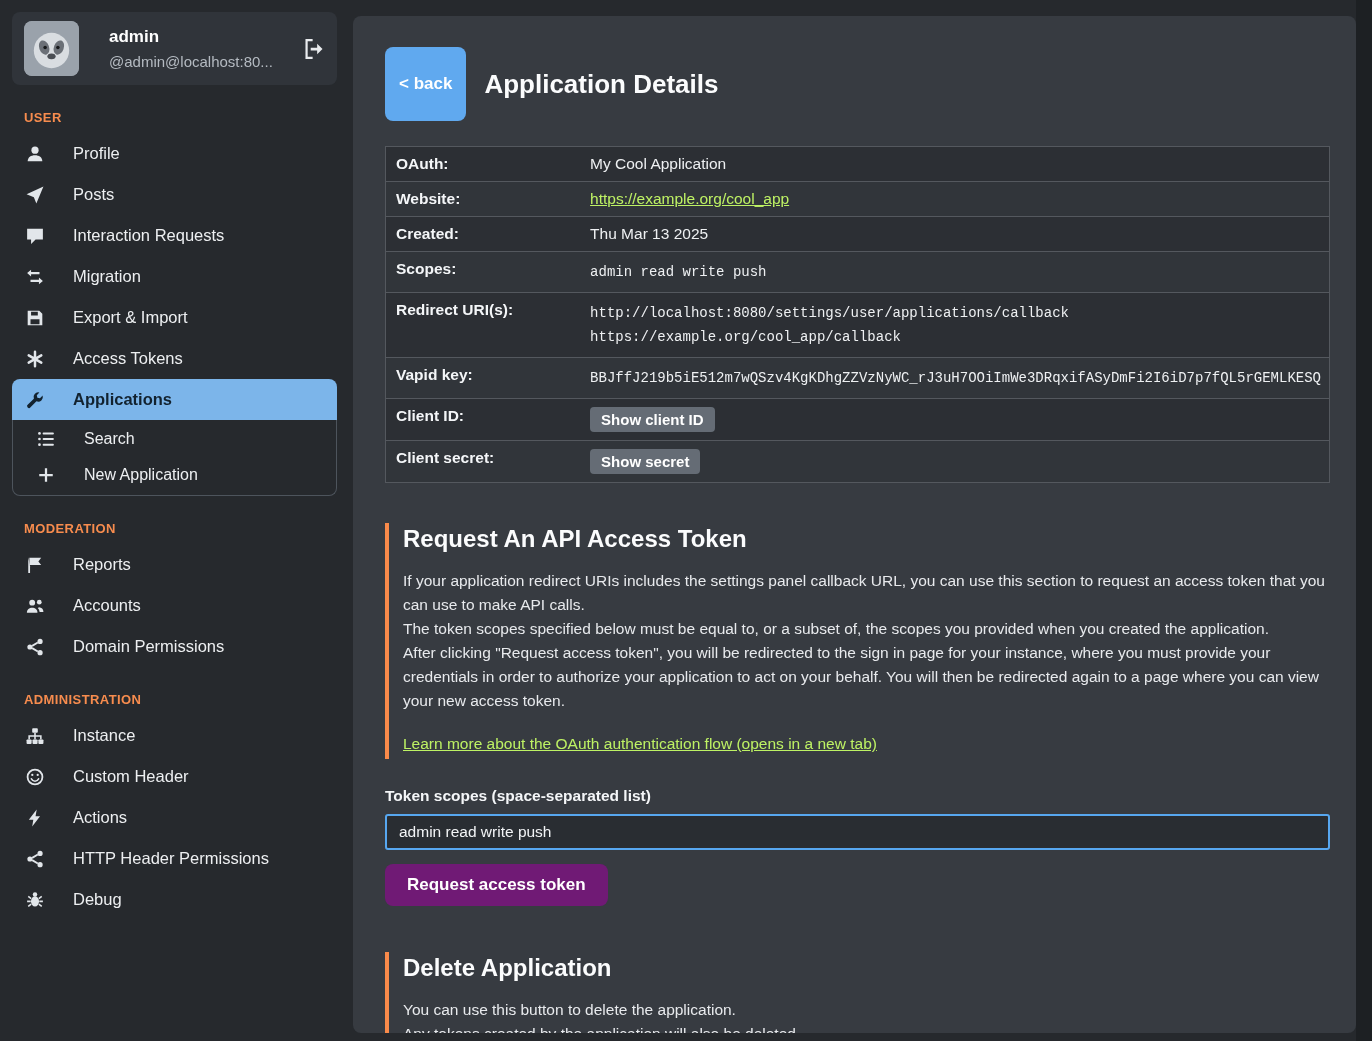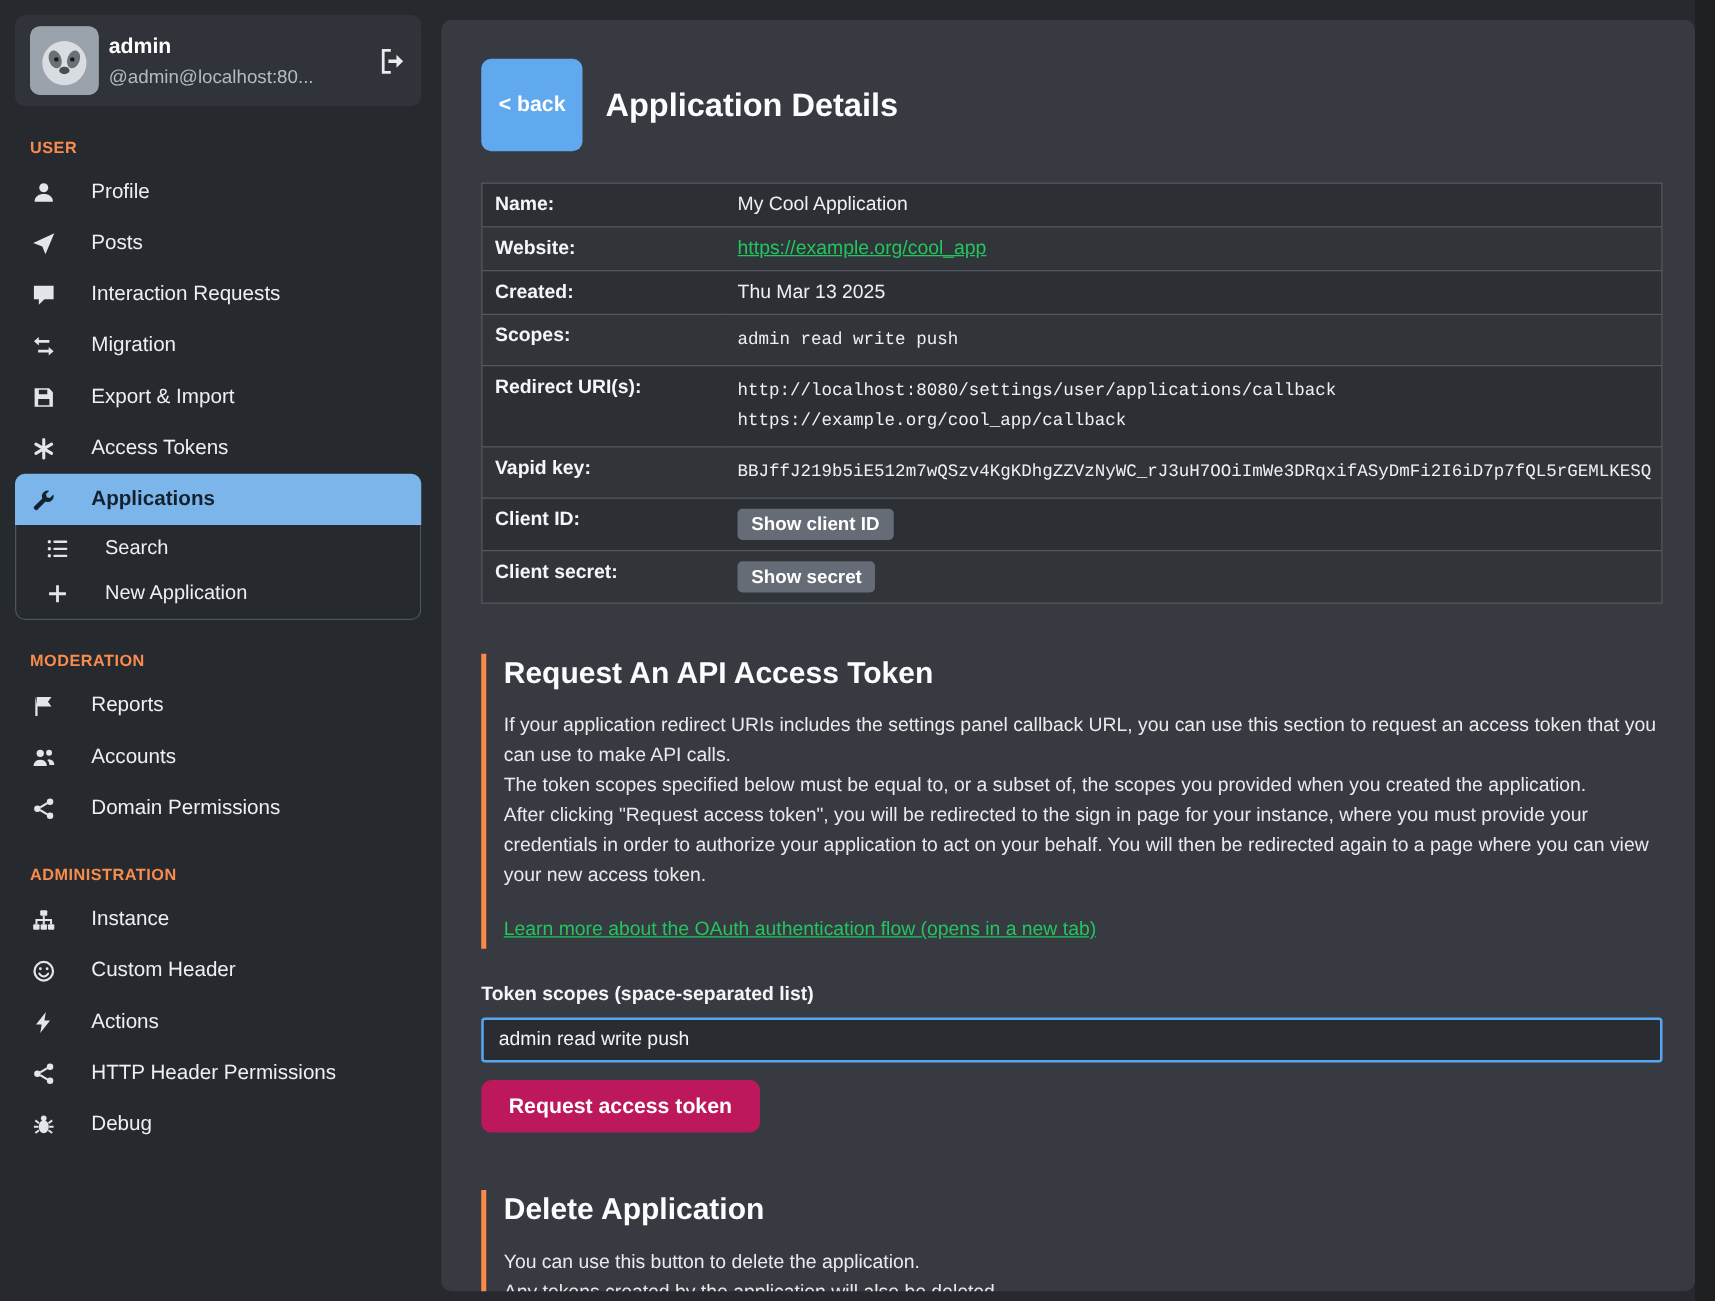--- a/index.html
+++ b/index.html
@@ -7,21 +7,21 @@
     width:1372px;height:1041px;overflow:hidden;position:relative;
     background:#26292d;color:#e9ebee;
     font-family:"Liberation Sans", sans-serif;
     display:flex;
   }
   .icon{display:inline-flex;align-items:center;justify-content:center;flex:none;}
   .icon svg{width:18px;height:18px;fill:currentColor;}
 
   
   .sidebar{width:345px;flex:none;box-sizing:border-box;padding:12px 8px 12px 12px;background:#26292d;}
-  .user-card{display:flex;align-items:center;gap:8px;background:#30343a;border-radius:8px;padding:9px 12px;}
+  .user-card{display:flex;align-items:center;gap:30px;background:#30343a;border-radius:8px;padding:9px 12px;}
   .avatar{width:55px;height:55px;border-radius:8px;overflow:hidden;flex:none;background:#9aa2ab;}
   .avatar svg{width:55px;height:55px;display:block;}
   .user-meta{min-width:0;}
   .user-name{font-weight:bold;font-size:17px;color:#ffffff;}
   .user-handle{font-size:15px;color:#b4bac1;margin-top:6px;white-space:nowrap;overflow:hidden;text-overflow:ellipsis;max-width:168px;}
   .logout{margin-left:auto;color:#e9ebee;cursor:pointer;}
   .logout svg{width:22px;height:22px;}
 
   .nav-section-label{color:#f78c4e;font-weight:bold;font-size:13px;letter-spacing:.4px;margin:25px 0 8px 12px;}
   .nav-item{display:flex;align-items:center;gap:29px;padding:11px 14px;font-size:16.5px;color:#edeff1;border-radius:8px;cursor:pointer;text-align:right;}
@@ -38,31 +38,31 @@
   .back-btn{background:#60a9ef;color:#ffffff;font-weight:bold;font-size:17px;padding:27px 14px;border-radius:8px;border:none;cursor:pointer;font-family:inherit;}
   .page-title{font-size:26px;font-weight:bold;color:#fbfcfd;margin:0;}
 
   table.details{width:100%;border-collapse:collapse;margin-top:25px;border:1px solid #54585e;font-size:15.5px;}
   table.details tr{border:1px solid #54585e;}
   table.details tr:nth-child(odd){background:#2c2f34;}
   table.details tr:nth-child(even){background:#31353a;}
   table.details th{width:190px;text-align:left;font-weight:bold;padding:8px 10px;vertical-align:top;color:#f4f6f8;white-space:nowrap;}
   table.details td{padding:8px 8px;vertical-align:top;color:#eef0f2;}
   .mono{font-family:"Liberation Mono", monospace;font-size:14px;line-height:24px;}
-  a.link{color:#22c55e;text-decoration:underline;cursor:pointer;}
+  a.link{color:#bef264;text-decoration:underline;cursor:pointer;}
   .show-btn{background:#656c75;color:#ffffff;font-weight:bold;font-size:15px;padding:4px 11px;border-radius:4px;border:none;cursor:pointer;font-family:inherit;}
 
   .info-block{border-left:4px solid #f98a4a;padding:2px 0 6px 14px;margin-top:40px;}
   .info-block h2{font-size:24px;font-weight:bold;color:#fbfcfd;margin:0 0 16px 0;}
   .info-block p{margin:0;font-size:15.5px;line-height:24px;color:#e8eaed;max-width:945px;}
   .link-row{margin-top:22px;font-size:15.5px;}
 
   .field-label{font-weight:bold;font-size:15.5px;margin-top:28px;color:#f4f6f8;}
   input.text{display:block;margin-top:9px;width:100%;box-sizing:border-box;background:#292d32;border:2px solid #57a7f0;border-radius:3px;color:#f2f4f6;font-size:15.5px;padding:7px 12px;font-family:inherit;}
-  .primary-btn{margin-top:14px;background:#be185d;color:#ffffff;font-weight:bold;font-size:17px;padding:11px 22px;border-radius:8px;border:none;cursor:pointer;font-family:inherit;}
+  .primary-btn{margin-top:14px;background:#701a75;color:#ffffff;font-weight:bold;font-size:17px;padding:11px 22px;border-radius:8px;border:none;cursor:pointer;font-family:inherit;}
 
   .scroll-strip{position:absolute;top:0;right:0;width:16px;height:100%;background:#1d2023;}
 </style>
 </head>
 <body>
 
 <aside class="sidebar">
 
   <div class="user-card">
     <div class="avatar">
@@ -269,21 +269,21 @@
   <div class="panel">
 
     <div class="page-header">
       <button class="back-btn">&lt; back</button>
       <h1 class="page-title">Application Details</h1>
     </div>
 
     <table class="details">
       <tbody>
         <tr>
-          <th>Name:</th>
+          <th>OAuth:</th>
           <td>My Cool Application</td>
         </tr>
         <tr>
           <th>Website:</th>
           <td><a class="link">https://example.org/cool_app</a></td>
         </tr>
         <tr>
           <th>Created:</th>
           <td>Thu Mar 13 2025</td>
         </tr>

